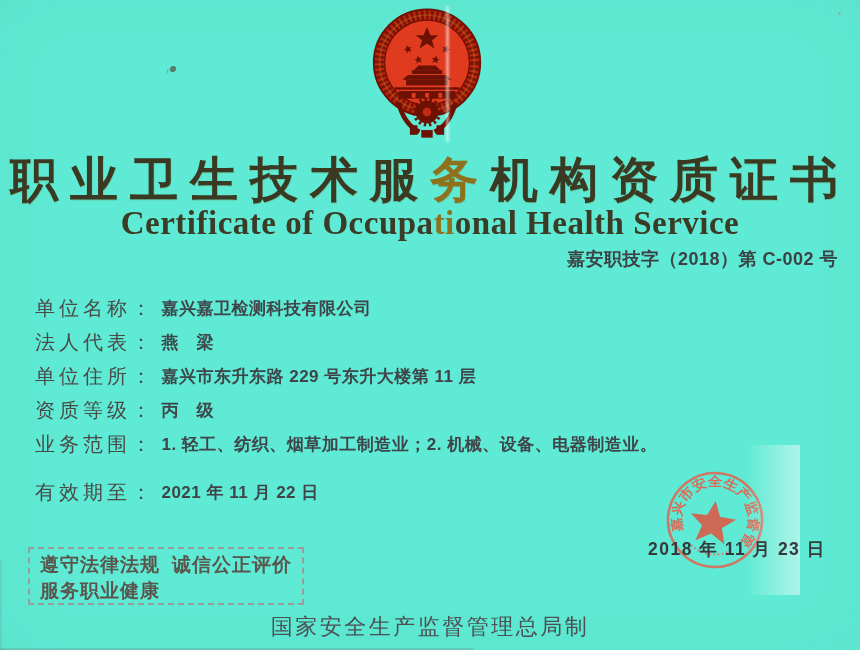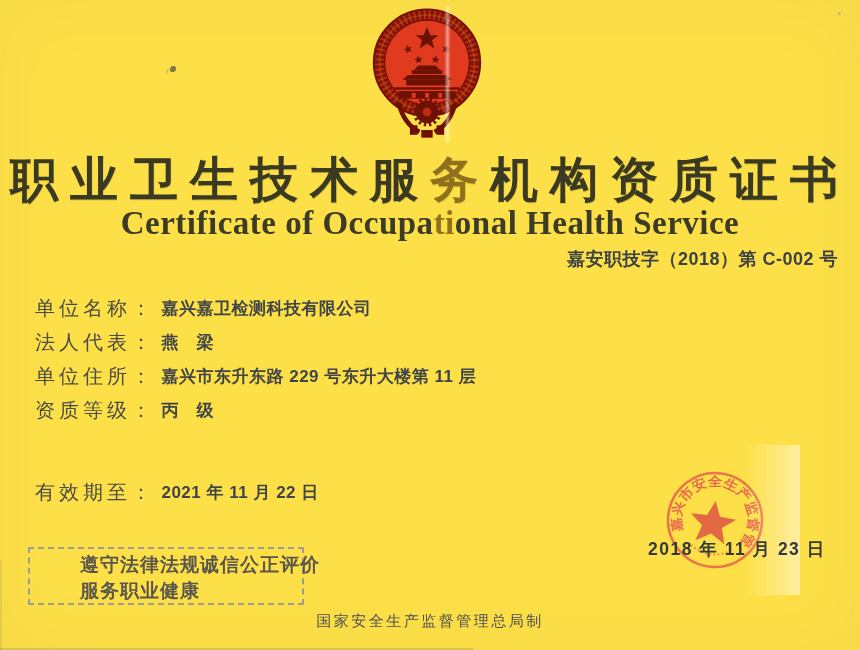--- a/index.html
+++ b/index.html
@@ -3,21 +3,21 @@
 <meta charset="utf-8">
 <style>
   html,body{margin:0;padding:0;}
   body{
     width:860px;height:650px;overflow:hidden;
     font-family:"Liberation Sans", sans-serif;
     background:#ffffff;
   }
   .page{
     position:relative;width:860px;height:650px;overflow:hidden;
-    background:#fde047;
+    background:#5eead4;
     box-shadow:inset 0 0 70px rgba(80,78,70,0.05);
   }
   
   .emblem{position:absolute;left:370px;top:6px;width:114px;height:136px;}
   .emblem svg{display:block;width:100%;height:100%;}
   .crease{position:absolute;left:76px;top:0;width:3px;height:136px;
     background:rgba(255,255,255,0.55);filter:blur(1px);}
   
   .title-zh{
     position:absolute;left:0;right:0;top:148px;text-align:center;
@@ -64,25 +64,25 @@
   }
   
   .motto-box{
     position:absolute;left:28px;top:547px;width:276px;height:58px;
     border:2px dashed #9b9b97;border-radius:2px;box-sizing:border-box;
     display:flex;flex-direction:column;justify-content:space-around;
     padding:3px 10px;
   }
   .motto-line{display:flex;justify-content:space-between;
     font-family:"DejaVu Serif", serif;font-weight:700;
-    font-size:19px;color:#5a564d;letter-spacing:1px;white-space:nowrap;margin-left:40px;}
+    font-size:19px;color:#5a564d;letter-spacing:1px;white-space:nowrap;}
   
   .footer{
     position:absolute;left:0;right:0;top:612px;text-align:center;
-    font-size:15px;color:#4c5054;letter-spacing:2.5px;white-space:nowrap;
+    font-size:22px;color:#4c5054;letter-spacing:2.5px;white-space:nowrap;
   }
   
   .speck1{position:absolute;left:170px;top:66px;width:6px;height:6px;
     background:#55554a;border-radius:60% 40% 55% 45%;opacity:0.75;}
   .speck1::after{content:"";position:absolute;left:-3px;top:3px;width:3px;height:5px;
     border-left:1px solid rgba(85,85,74,0.5);transform:rotate(20deg);}
   .speck2{position:absolute;left:838px;top:12px;width:3px;height:3px;
     background:#9a9a92;border-radius:50%;opacity:0.6;}
   .edge-bottom{position:absolute;left:0;bottom:0;width:55%;height:2px;
     background:rgba(110,110,105,0.22);}
@@ -167,20 +167,24 @@
       <span class="val">燕　梁</span>
     </div>
     <div class="row">
       <span class="lbl">单位住所：</span>
       <span class="val">嘉兴市东升东路 229 号东升大楼第 11 层</span>
     </div>
     <div class="row">
       <span class="lbl">资质等级：</span>
       <span class="val">丙　级</span>
     </div>
+    <div class="row">
+      <span class="lbl">业务范围：</span>
+      <span class="val">1. 轻工、纺织、烟草加工制造业；2. 机械、设备、电器制造业。</span>
+    </div>
   </div>
 
   <div class="row validity">
     <span class="lbl">有效期至：</span>
     <span class="val">2021 年 11 月 22 日</span>
   </div>
 
   <div class="seal">
     <svg viewBox="0 0 160 150">
       <g transform="rotate(8 75 75)">

